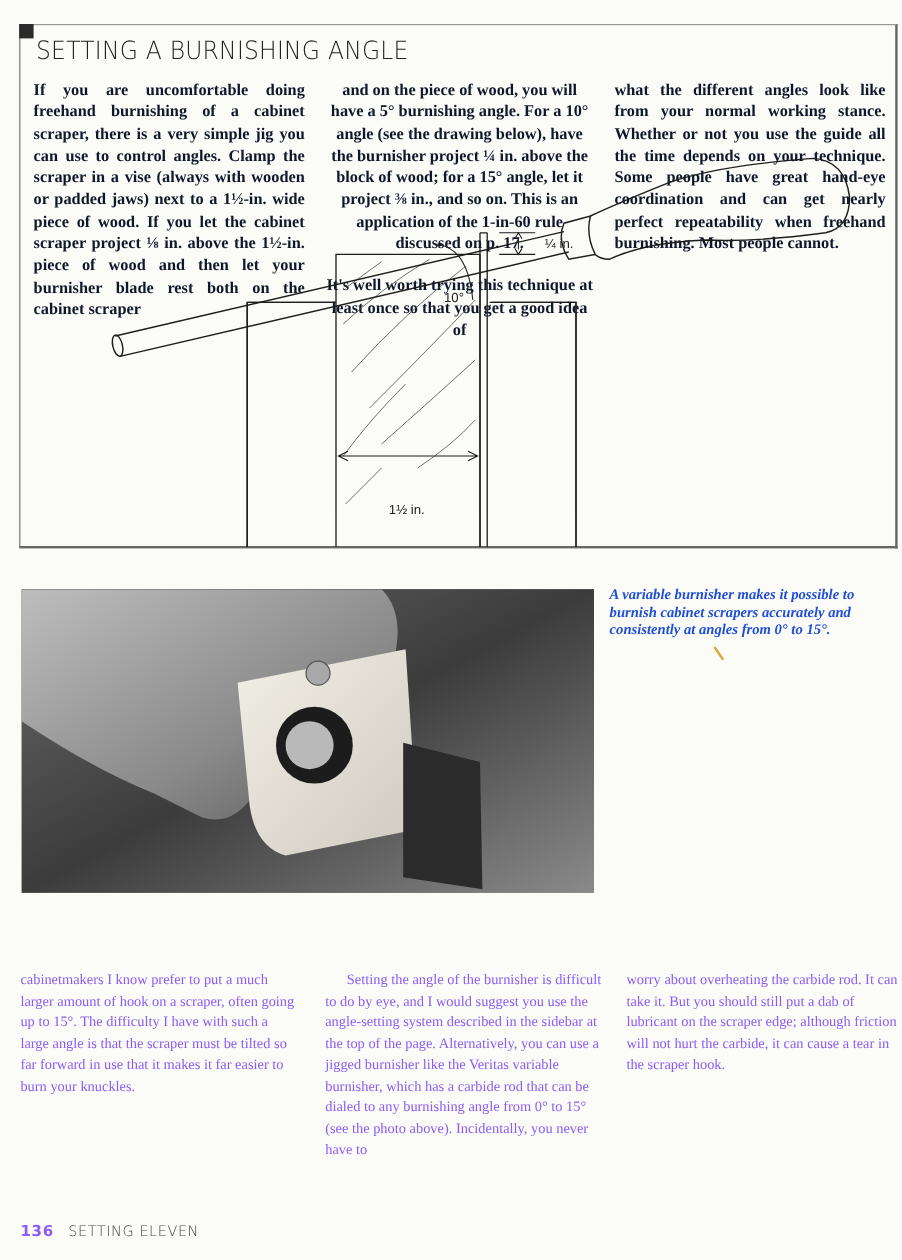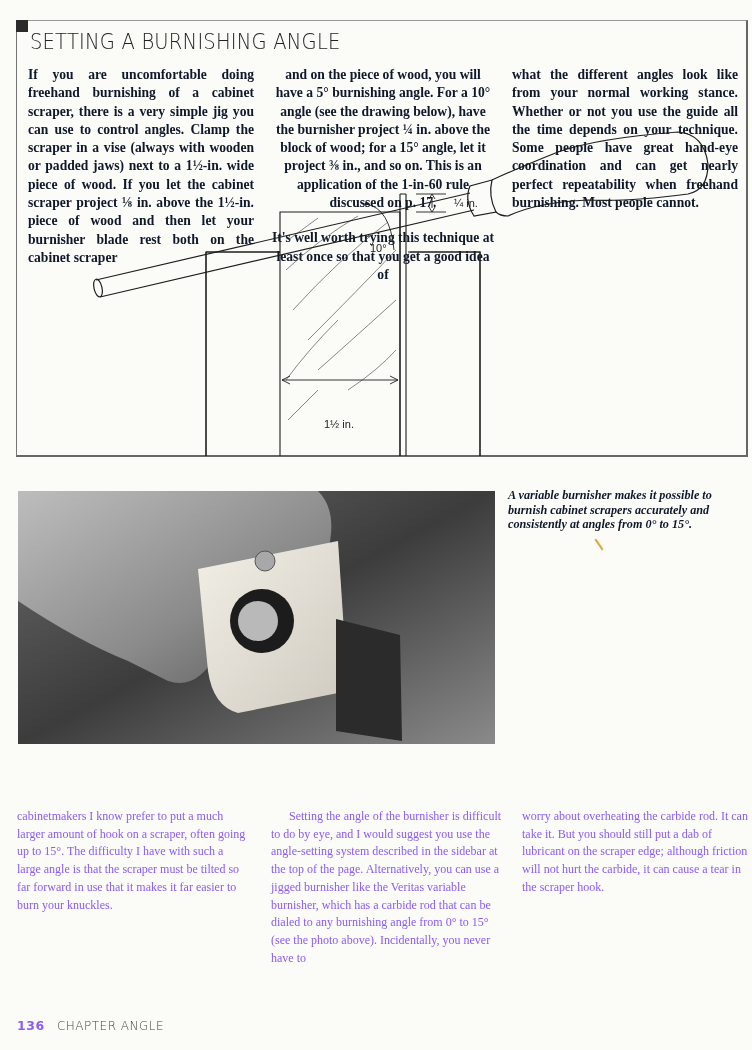--- a/index.html
+++ b/index.html
@@ -37,21 +37,21 @@
 
   
   .photo {
     position: absolute; left: 18px; top: 491px; width: 477px; height: 253px;
     background: linear-gradient(160deg, #5a5a5a 0%, #3a3a3a 40%, #4c4c4c 75%, #7a7a7a 100%);
     overflow: hidden;
   }
   .caption {
     position: absolute; left: 508px; top: 488px; width: 240px;
     font-family: "Liberation Serif", serif; font-weight: bold; font-style: italic;
-    font-size: 12.2px; line-height: 14.6px; color: #0f172a;
+    font-size: 12.2px; line-height: 14.6px; color: #1d4ed8;
   }
   .caption-mark {
     position: absolute; left: 598px; top: 538px; width: 2px; height: 13px; background: #d9a93a;
     transform: rotate(-35deg);
   }
 
   
   .body-col {
     position: absolute; top: 808px; width: 232px;
     font-family: "Liberation Serif", serif; font-size: 12px; line-height: 17.7px; color: #8b5cf6;
@@ -171,14 +171,14 @@
 </div>
 <div class="body-col body-col2">
   <p class="indent">Setting the angle of the burnisher is difficult to do by eye, and I would suggest you use the angle-setting system described in the sidebar at the top of the page. Alternatively, you can use a jigged burnisher like the Veritas variable burnisher, which has a carbide rod that can be dialed to any burnishing angle from 0° to 15° (see the photo above). Incidentally, you never have to</p>
 </div>
 <div class="body-col body-col3">
   <p>worry about overheating the carbide rod. It can take it. But you should still put a dab of lubricant on the scraper edge; although friction will not hurt the carbide, it can cause a tear in the scraper hook.</p>
 </div>
 
 <div class="footer">
   <span class="page-num">136</span>
-  <span class="chapter">CHAPTER ANGLE</span>
+  <span class="chapter">SETTING ELEVEN</span>
 </div>
 
 </body></html>

